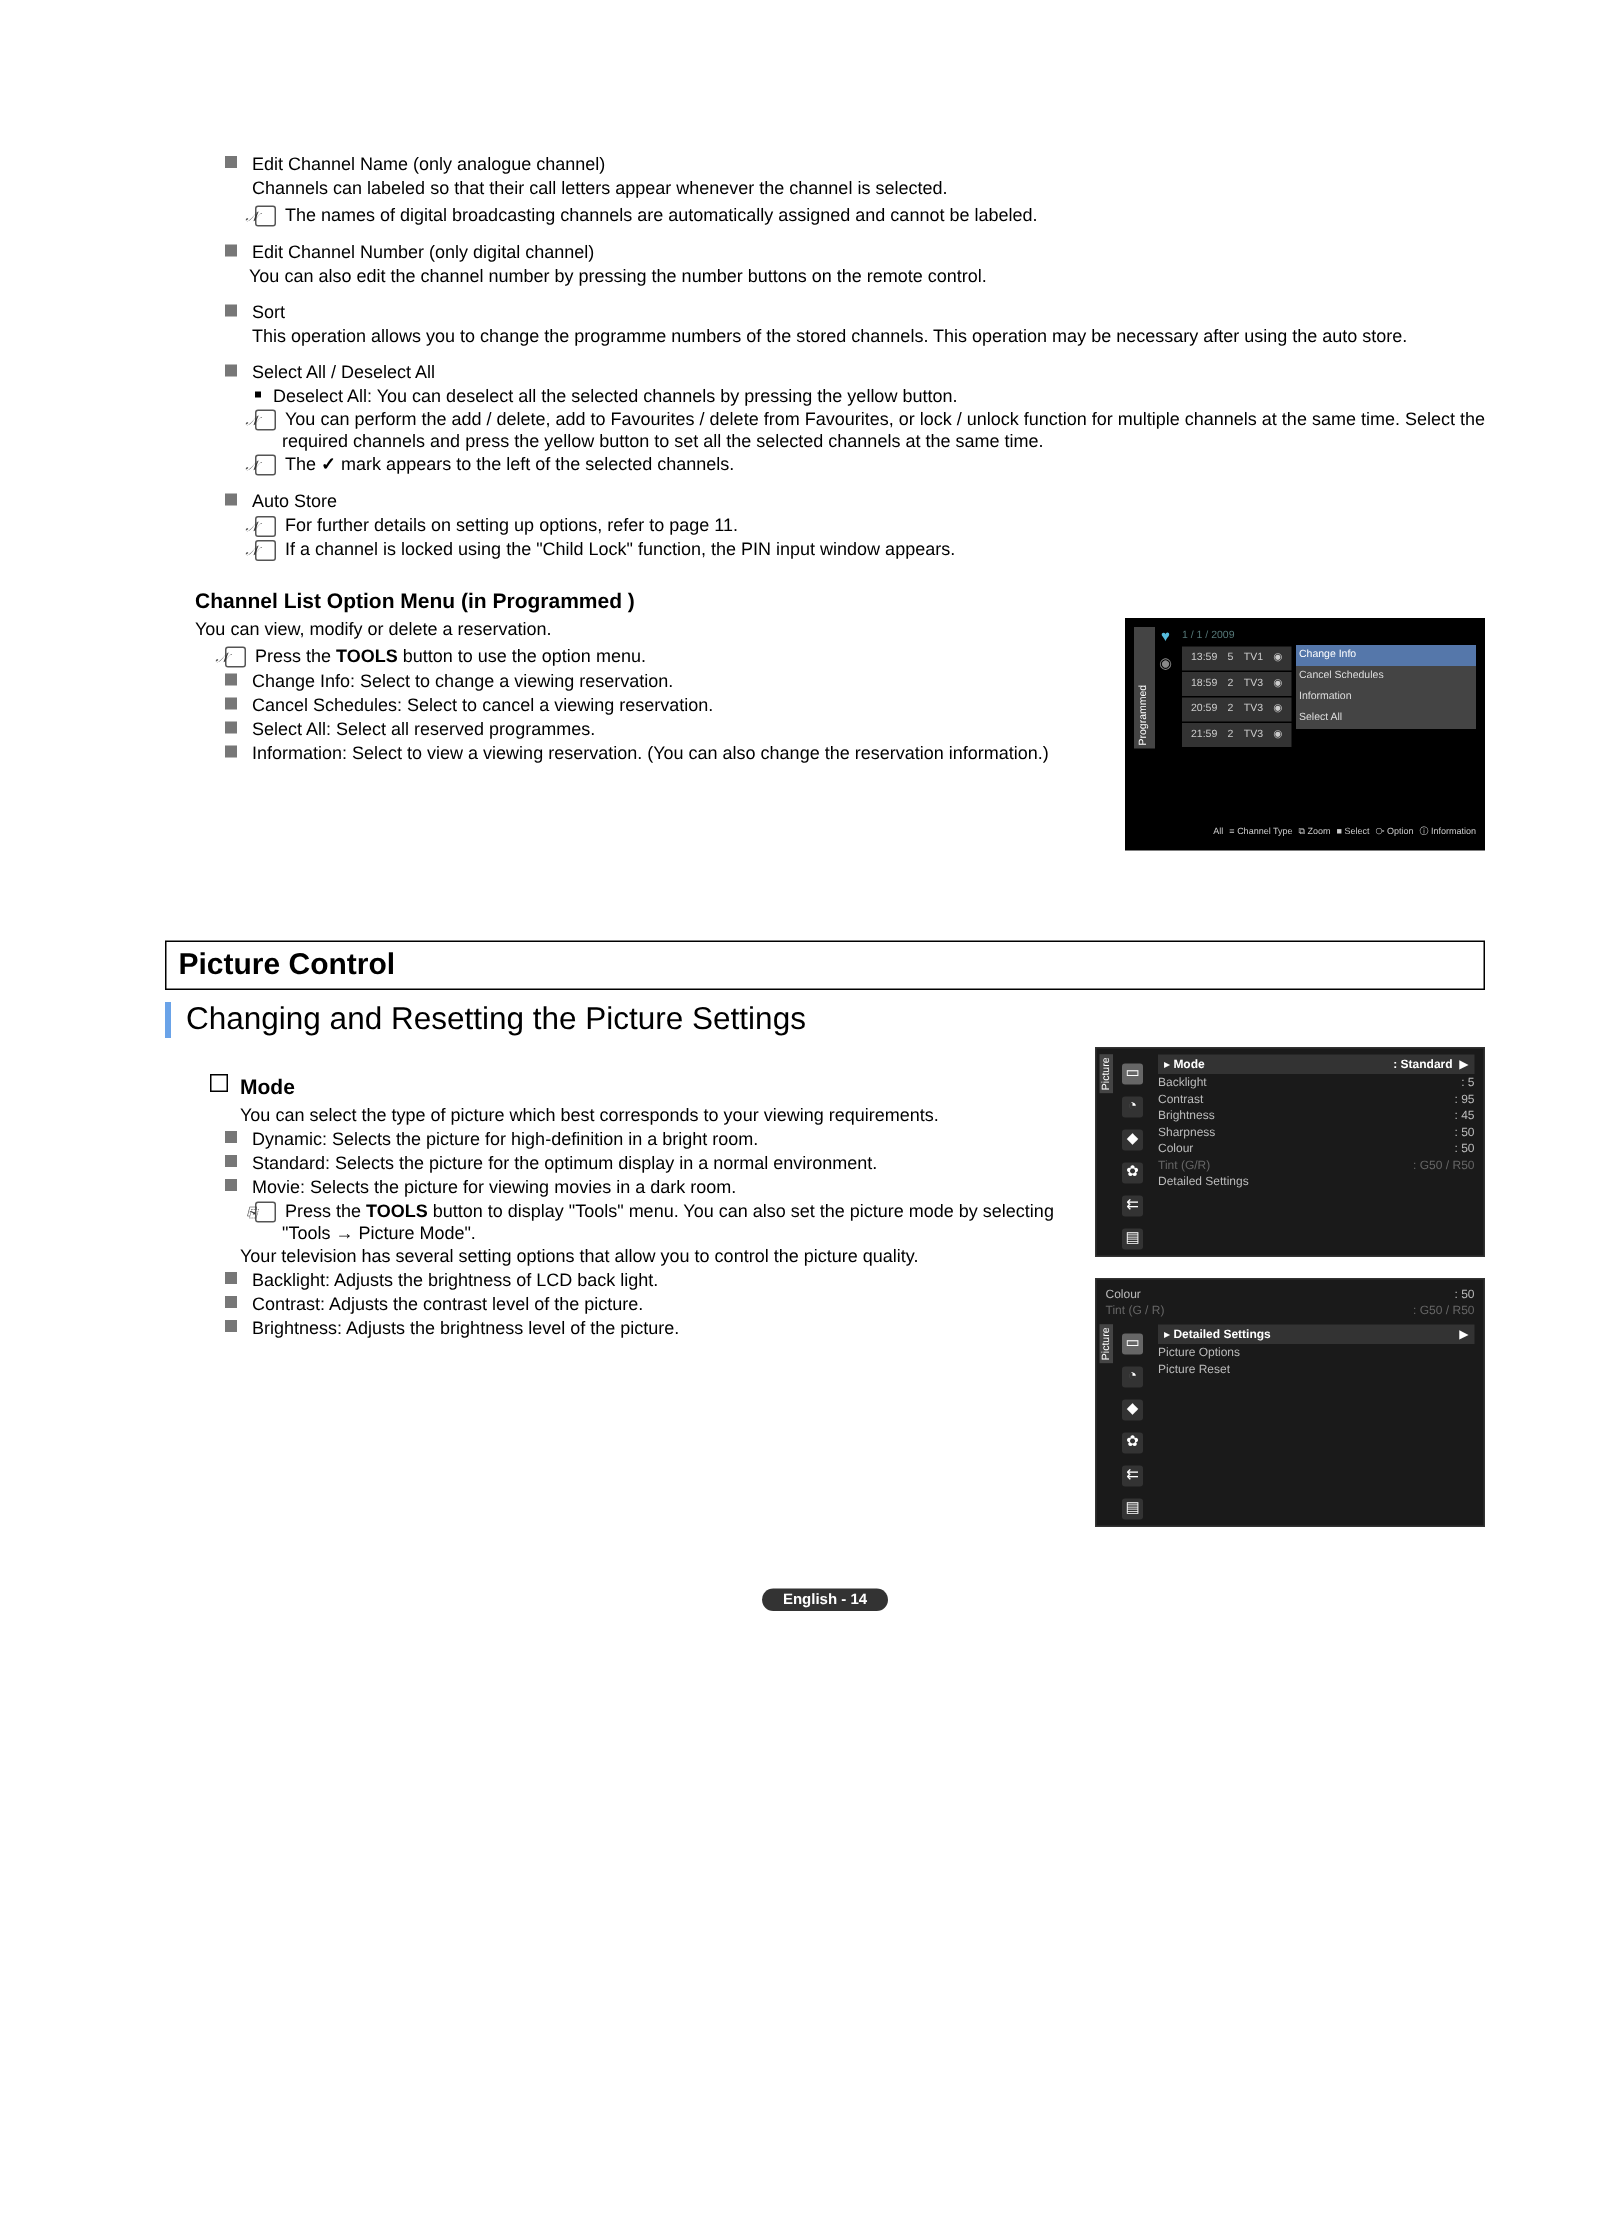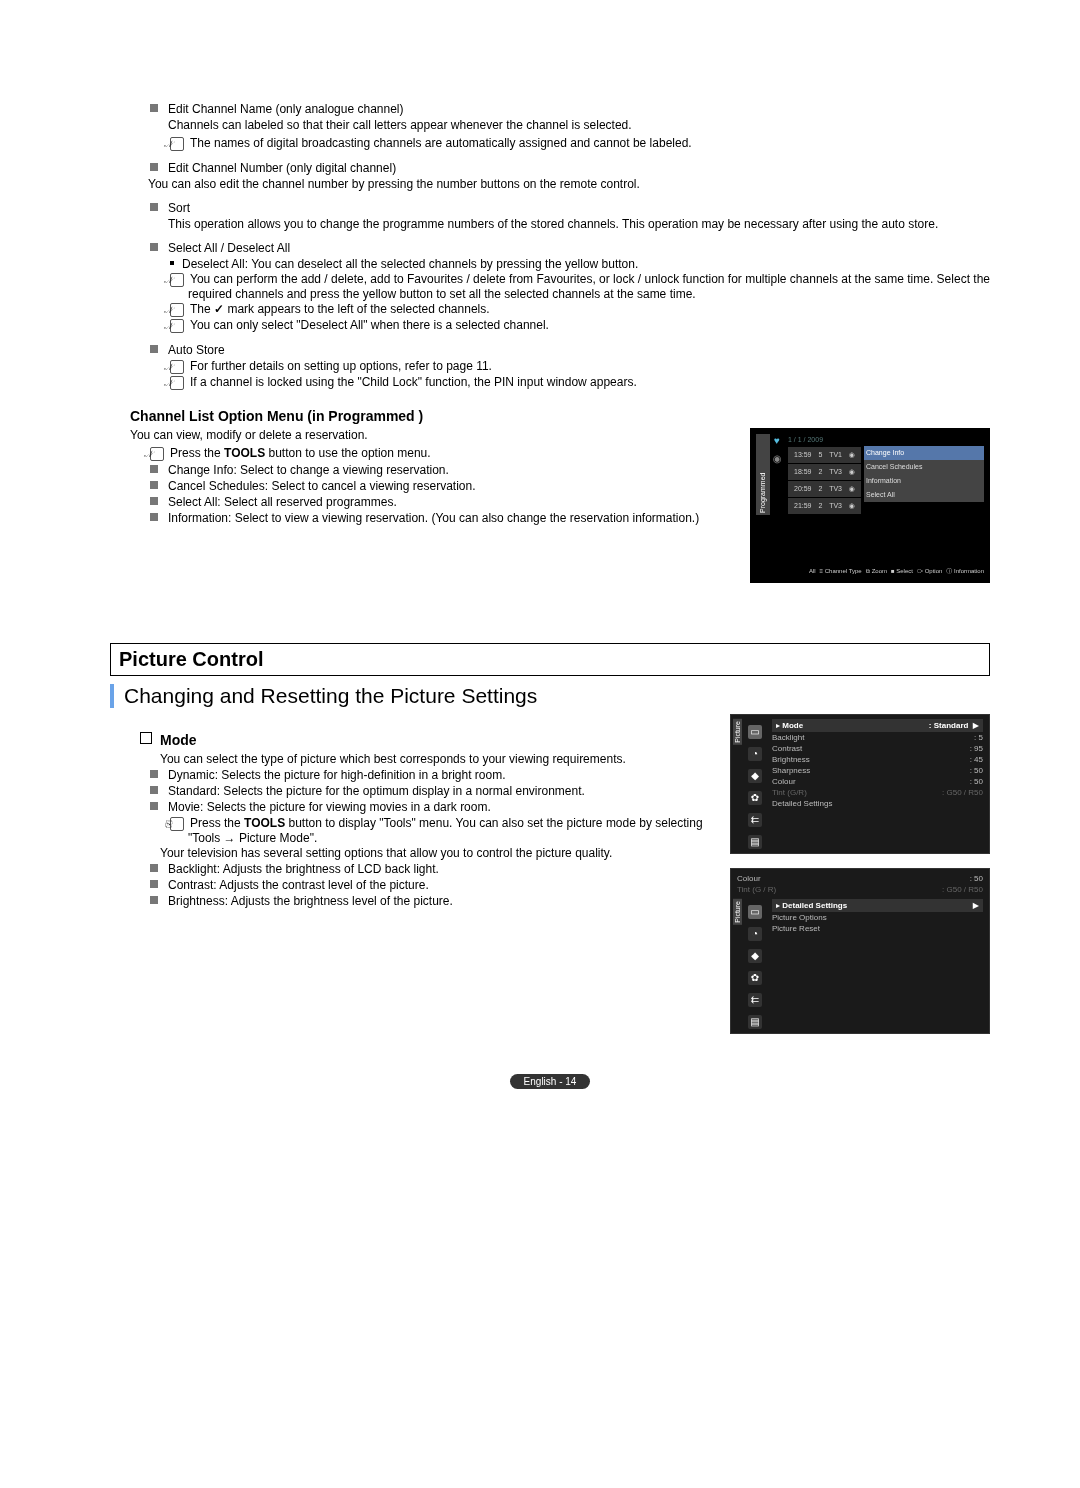--- a/index.html
+++ b/index.html
@@ -89,21 +89,21 @@
   .screenshot .strip { background:#333; padding:2px 4px; margin:1px 0; display:flex; justify-content:space-between; font-size:7px;}
   .screenshot .cell { padding:0 2px;}
   .footer {
     text-align: center;
     margin-top: 40px;
   }
   .footer-pill{
     display:inline-block;
     background:#333;color:#fff;
     padding:2px 14px;border-radius:10px;
-    font-size:10px;font-weight:normal;
+    font-size:10px;font-weight:bold;
   }
   .flexline{display:flex;justify-content:space-between;}
   .mini-right{width:120px;font-size:7px;}
   .mini-right div{padding:1px 2px;}
   .mini-right .sel{background:#5577aa;color:#fff;}
   .osd { background:#1a1a1a; color:#bbb; font-size:8px; border:1px solid #333; }
   .osd .row2{display:flex;}
   .osd .side{width:22px;display:flex;flex-direction:column;align-items:center;padding-top:6px;}
   .osd .side span{margin:4px 0;width:14px;height:14px;border-radius:2px;display:inline-block;}
   .osd .body{flex:1;padding:4px 6px;}
@@ -115,30 +115,29 @@
 </head>
 <body>
 
 <div class="page">
 
   <div class="item"><span class="sq"></span><span>Edit Channel Name (only analogue channel)</span></div>
   <div class="h-list" style="margin-left:58px">Channels can labeled so that their call letters appear whenever the channel is selected.</div>
   <div class="sub"><span class="note-icon">𝒩</span><span>The names of digital broadcasting channels are automatically assigned and cannot be labeled.</span></div>
 
   <div class="item" style="margin-top:10px"><span class="sq"></span><span>Edit Channel Number (only digital channel)</span></div>
-  <div class="h-list" style="margin-left:38px">You can also edit the channel number by pressing the number buttons on the remote control.</div>
+  <div class="h-list" style="margin-left:56px">You can also edit the channel number by pressing the number buttons on the remote control.</div>
 
   <div class="item" style="margin-top:10px"><span class="sq"></span><span>Sort</span></div>
   <div class="h-list" style="margin-left:58px">This operation allows you to change the programme numbers of the stored channels. This operation may be necessary after using the auto store.</div>
 
   <div class="item" style="margin-top:10px"><span class="sq"></span><span>Select All / Deselect All</span></div>
   <div class="sub"><span class="bullet"></span><span>Deselect All: You can deselect all the selected channels by pressing the yellow button.</span></div>
   <div class="sub"><span class="note-icon">𝒩</span><span>You can perform the add / delete, add to Favourites / delete from Favourites, or lock / unlock function for multiple channels at the same time. Select the required channels and press the yellow button to set all the selected channels at the same time.</span></div>
   <div class="sub"><span class="note-icon">𝒩</span><span>The </span><span class="check">✓</span><span> mark appears to the left of the selected channels.</span></div>
-  <div class="sub"><span class="note-icon">𝒩</span><span>You can only select "Deselect All" when there is a selected channel.</span></div>
 
   <div class="item" style="margin-top:10px"><span class="sq"></span><span>Auto Store</span></div>
   <div class="sub"><span class="note-icon">𝒩</span><span>For further details on setting up options, refer to page 11.</span></div>
   <div class="sub"><span class="note-icon">𝒩</span><span>If a channel is locked using the "Child Lock" function, the PIN input window appears.</span></div>
 
   <div class="h3">Channel List Option Menu (in Programmed )</div>
 
   <div class="row">
     <div class="col-text">
       <div class="h-list" style="margin-left:20px">You can view, modify or delete a reservation.</div>

